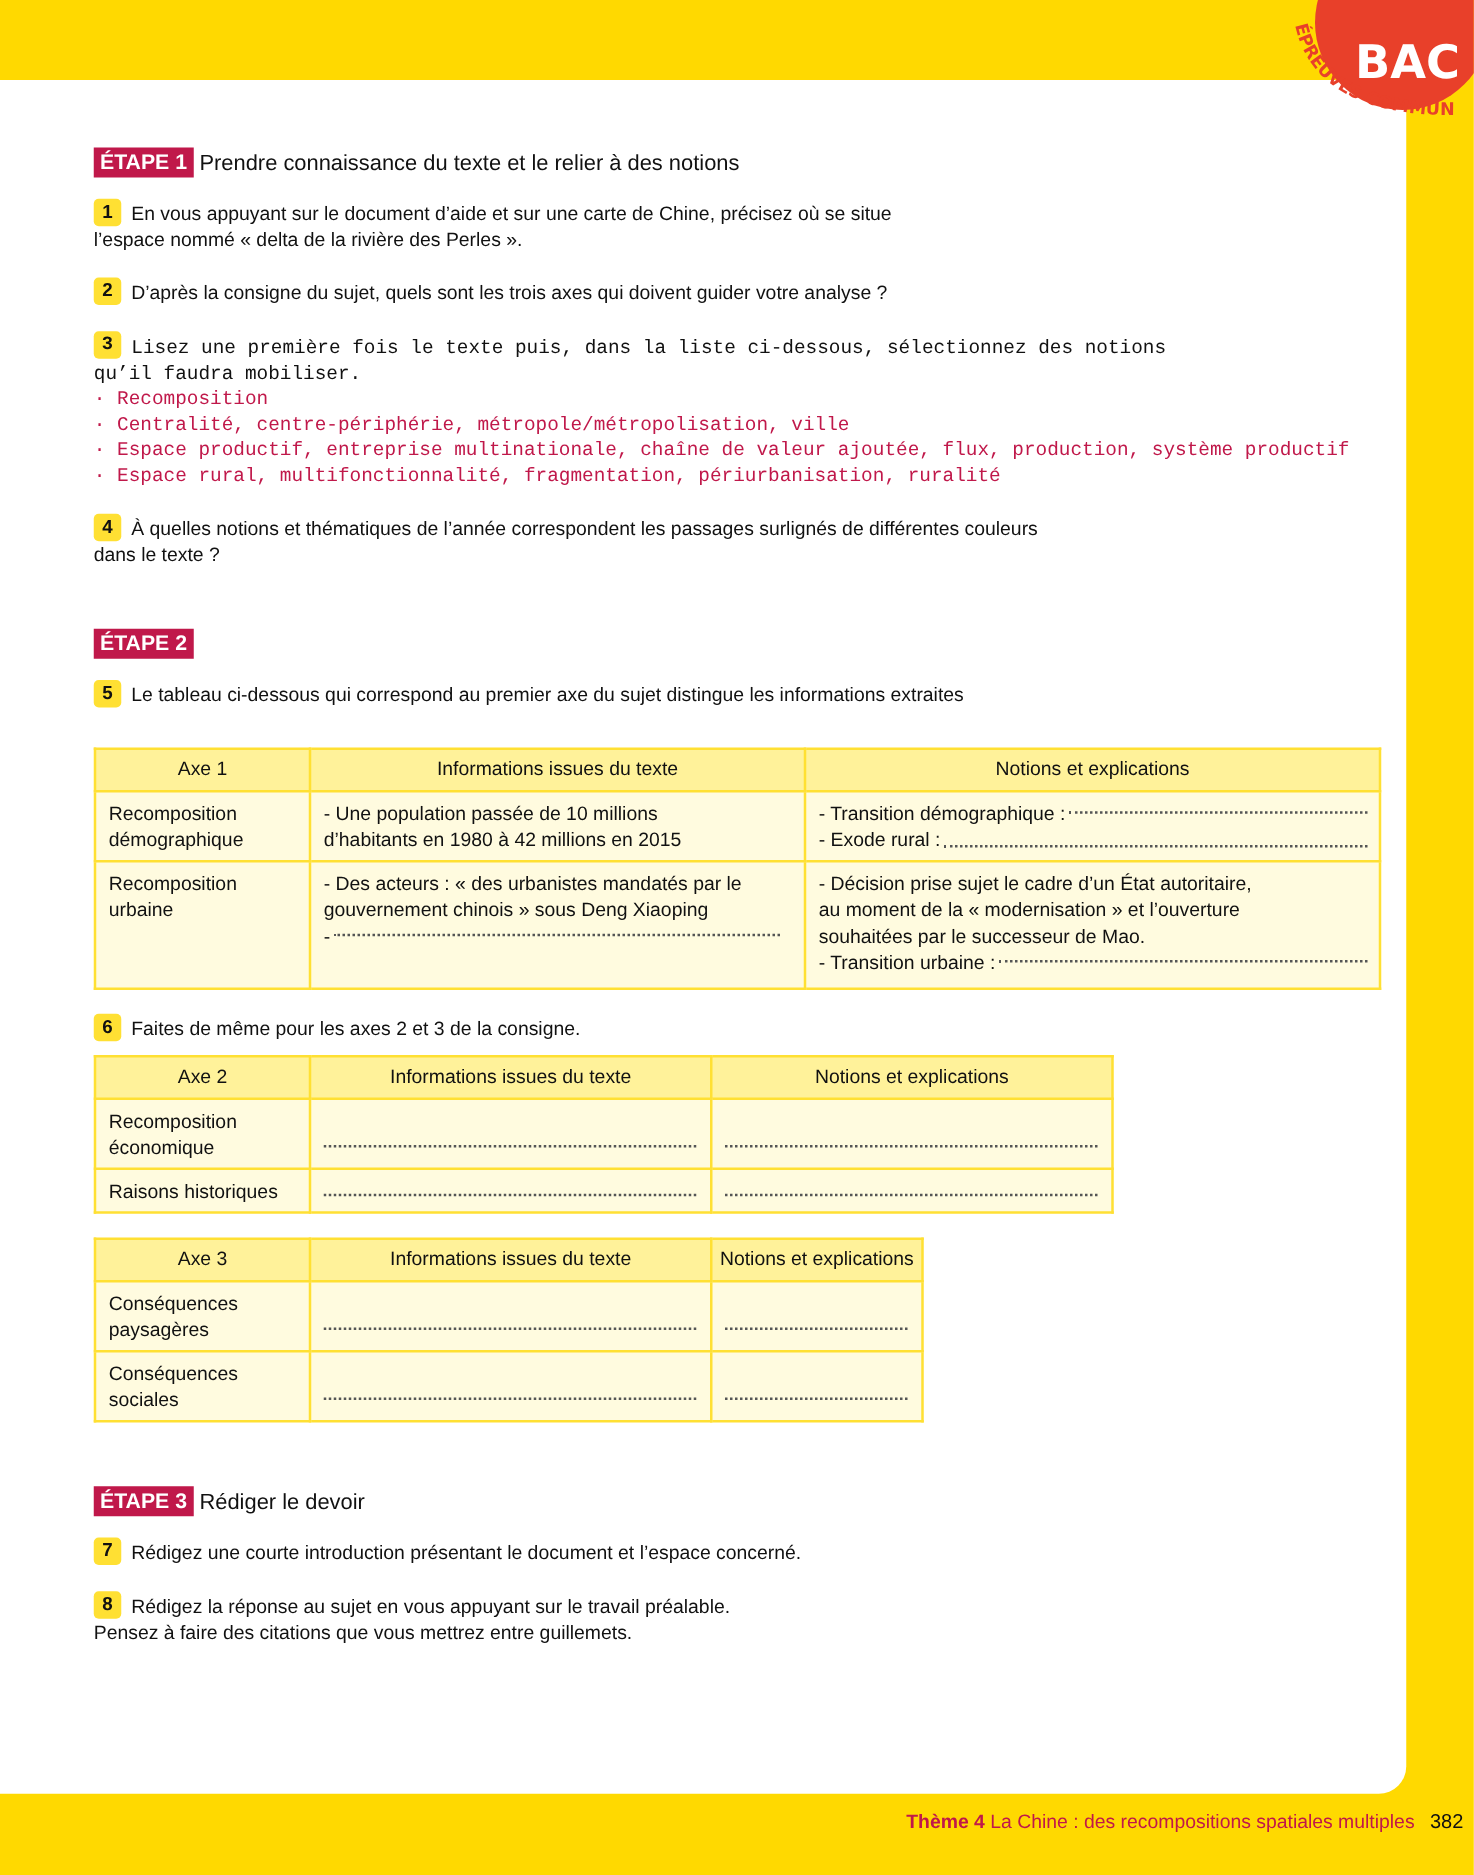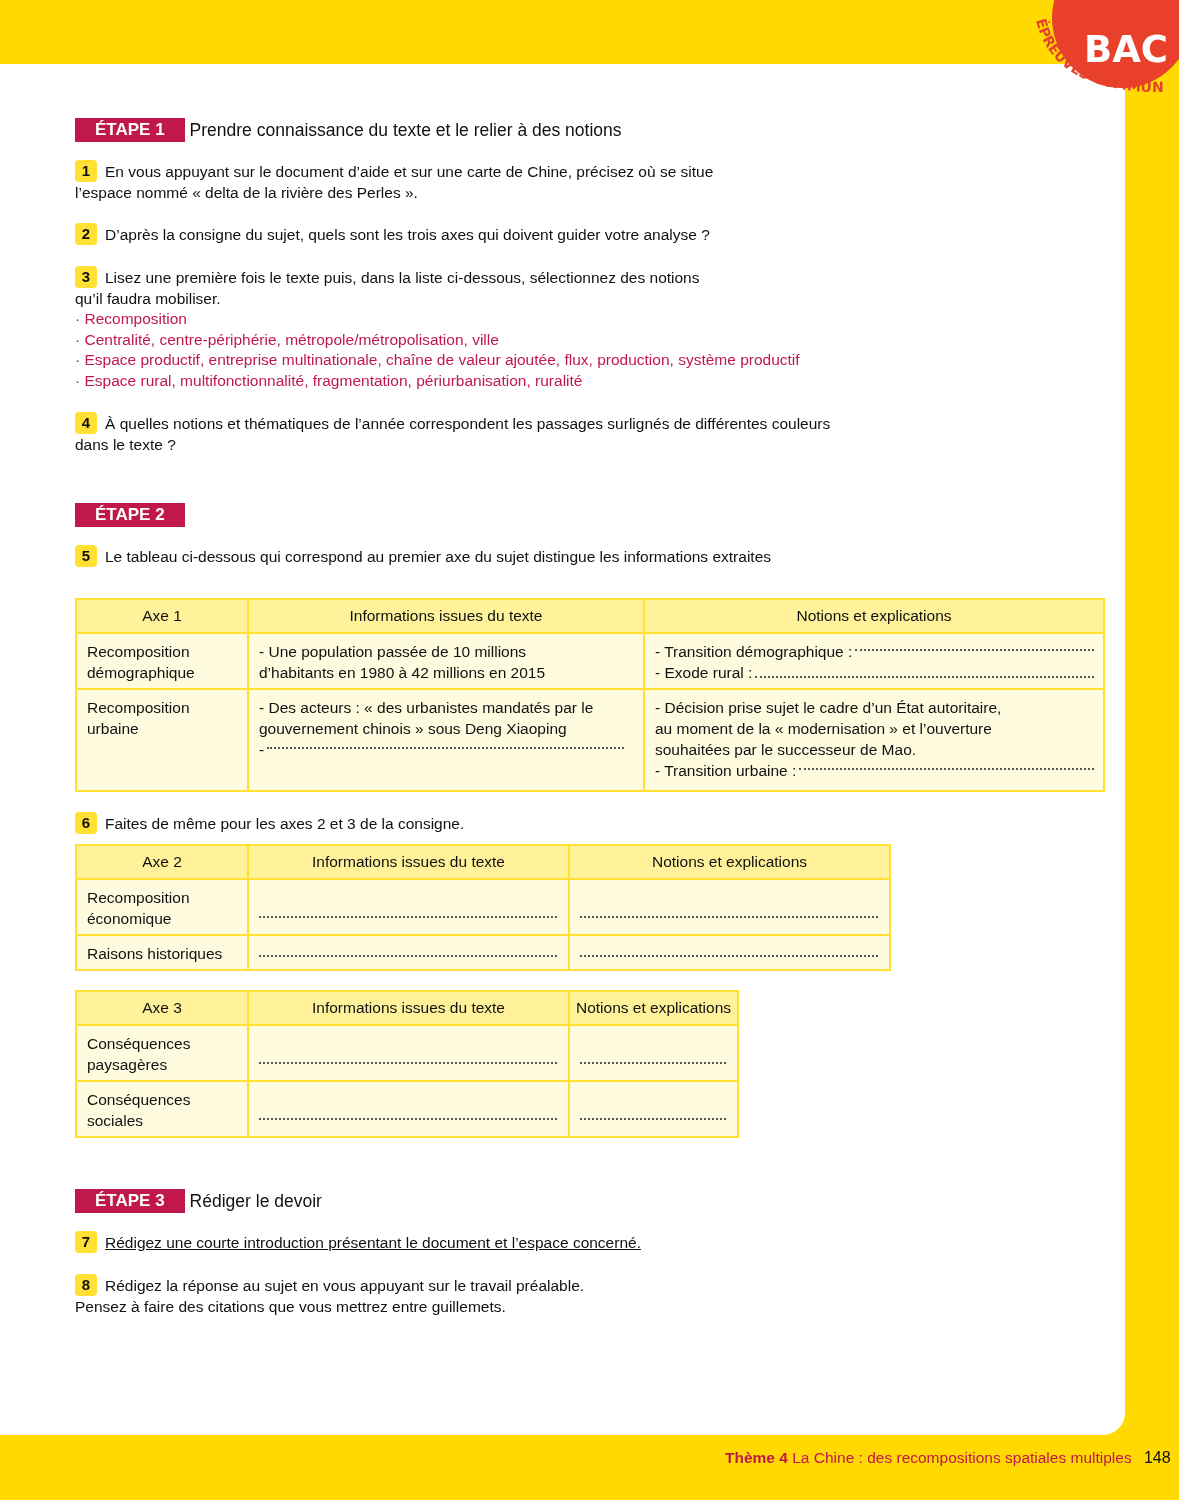--- a/index.html
+++ b/index.html
@@ -3,21 +3,21 @@
 <meta charset="utf-8">
 <style>
   html, body { margin:0; padding:0; }
   body { width:1179px; height:1500px; position:relative; overflow:hidden; background:#FFD900; font-family:"Liberation Sans", sans-serif; color:#1a1a1a; }
   .page { position:absolute; left:0; top:64px; width:1125px; height:1371px; background:#ffffff; border-bottom-right-radius:22px; }
   .bac-circle { position:absolute; left:1052px; top:-52px; width:140px; height:140px; border-radius:50%; background:#E8402A; }
   .bac-text { position:absolute; left:1084px; top:28px; font-size:37px; font-weight:bold; color:#fff; font-family:"DejaVu Sans", sans-serif; letter-spacing:0px; }
   .bac-arc { position:absolute; left:1000px; top:0; width:179px; height:130px; }
   .bac-arc text { font-family:"DejaVu Sans", sans-serif; font-weight:bold; font-size:14px; fill:#E8402A; }
   .etape { position:absolute; display:flex; align-items:center; }
-  .etape-tag { background:#C0184A; color:#fff; font-weight:bold; font-size:17px; padding:1px 20px; line-height:22px; }
+  .etape-tag { background:#C0184A; color:#fff; font-weight:bold; font-size:17px; padding:1px 5px; line-height:22px; }
   .etape-title { font-size:17.5px; margin-left:5px; color:#111; }
   .q { position:absolute; font-size:15.5px; line-height:20.5px; color:#111; }
   .qnum { display:inline-block; background:#FFE033; border-radius:4px; font-weight:bold; font-size:15px; width:22px; height:22px; text-align:center; line-height:22px; margin-right:8px; vertical-align:middle; margin-top:-3px; }
   .notion { color:#C0184A; }
   table.grid { position:absolute; border-collapse:collapse; font-size:15.5px; color:#111; }
   table.grid th, table.grid td { border:2px solid #FFE033; vertical-align:top; }
   table.grid th { background:#FFF29A; font-weight:normal; height:32px; text-align:center; vertical-align:middle; padding:0; }
   table.grid td { background:#FFFBDF; padding:7px 9px 5px 10px; line-height:21px; }
   table.grid td.dots { vertical-align:middle; padding-top:14px; }
   .dotline { display:block; border-bottom:2px dotted #555; height:10px; margin-right:2px; }
@@ -47,21 +47,21 @@
 
 <div class="q" style="left:75px; top:162px;">
   <span class="qnum">1</span><span>En vous appuyant sur le document d’aide et sur une carte de Chine, précisez où se situe</span><br>
   <span>l’espace nommé « delta de la rivière des Perles ».</span>
 </div>
 
 <div class="q" style="left:75px; top:225px;">
   <span class="qnum">2</span><span>D’après la consigne du sujet, quels sont les trois axes qui doivent guider votre analyse ?</span>
 </div>
 
-<div class="q" style="left:75px; top:268px;">
+<div class="q" style="left:75px; top:268px;font-family:Liberation Mono, monospace;">
   <span class="qnum">3</span><span>Lisez une première fois le texte puis, dans la liste ci-dessous, sélectionnez des notions</span><br>
   <span>qu’il faudra mobiliser.</span><br>
   <span class="notion">· Recomposition</span><br>
   <span class="notion">· Centralité, centre-périphérie, métropole/métropolisation, ville</span><br>
   <span class="notion">· Espace productif, entreprise multinationale, chaîne de valeur ajoutée, flux, production, système productif</span><br>
   <span class="notion">· Espace rural, multifonctionnalité, fragmentation, périurbanisation, ruralité</span>
 </div>
 
 <div class="q" style="left:75px; top:414px;">
   <span class="qnum">4</span><span>À quelles notions et thématiques de l’année correspondent les passages surlignés de différentes couleurs</span><br>
@@ -192,26 +192,26 @@
         </td>
   </tr>
 </tbody>
   </table>
 
 <div class="etape" style="left:75px; top:1189px;">
   <span class="etape-tag">ÉTAPE 3</span>
   <span class="etape-title">Rédiger le devoir</span>
 </div>
 
-<div class="q" style="left:75px; top:1233px;text-decoration:underline;">
+<div class="q" style="left:75px; top:1233px;">
   <span class="qnum">7</span><span>Rédigez une courte introduction présentant le document et l’espace concerné.</span>
 </div>
 
 <div class="q" style="left:75px; top:1276px;">
   <span class="qnum">8</span><span>Rédigez la réponse au sujet en vous appuyant sur le travail préalable.</span><br>
   <span>Pensez à faire des citations que vous mettrez entre guillemets.</span>
 </div>
 
 <div class="footer">
   <b>Thème 4</b>
   <span>La Chine : des recompositions spatiales multiples</span>
-  <span class="pnum">148</span>
+  <span class="pnum">382</span>
 </div>
 
 </body></html>

